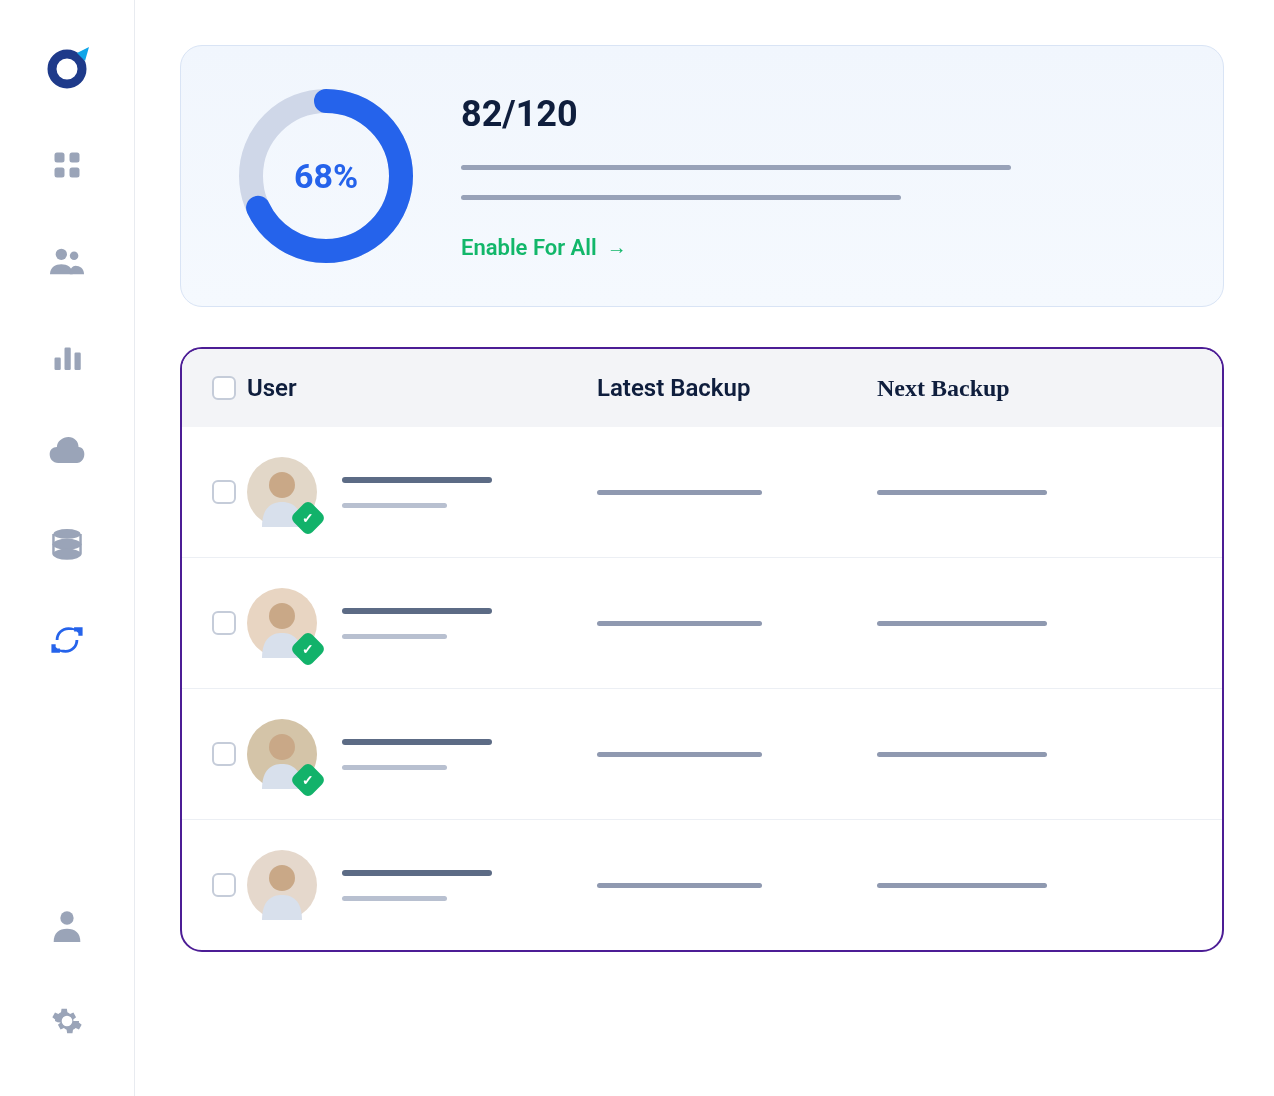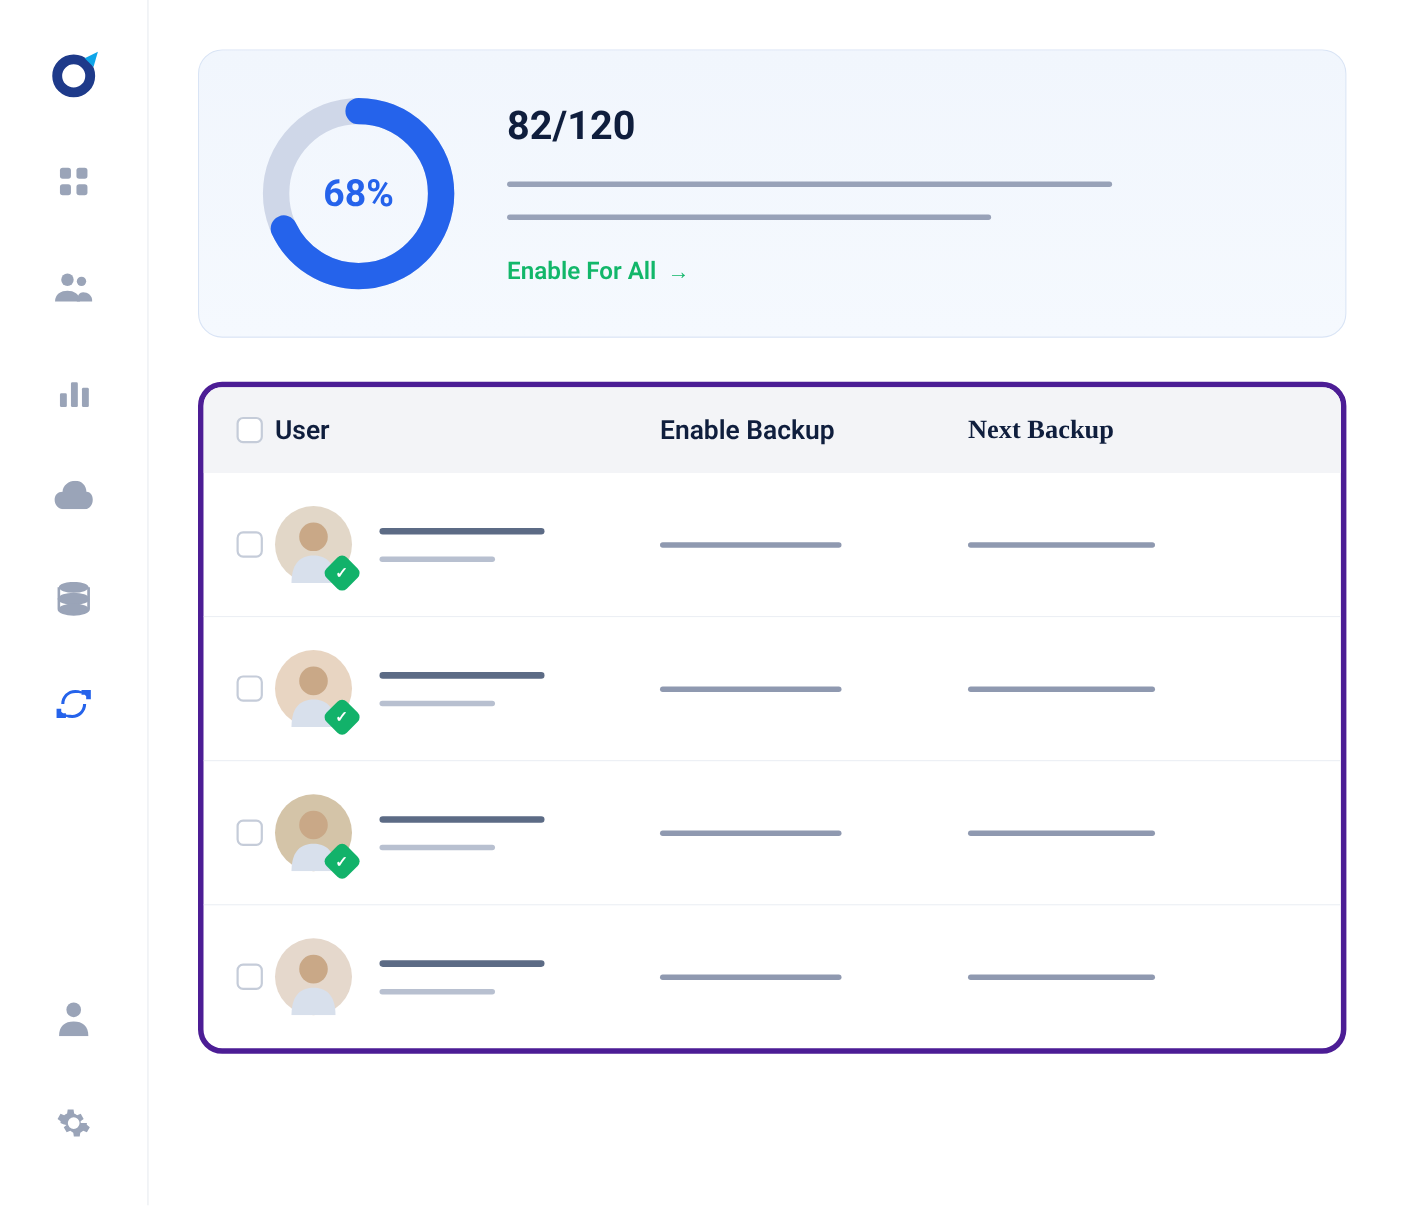--- a/index.html
+++ b/index.html
@@ -72,21 +72,21 @@
   font-size: 22px;
   font-weight: 600;
   display: inline-flex;
   align-items: center;
   gap: 10px;
   cursor: pointer;
 }
 .enable-link .arrow { font-size: 20px; }
 
 .table-card {
-  border: 5px solid #4c1d95;
+  border: 2px solid #4c1d95;
   border-radius: 22px;
   overflow: hidden;
 }
 .table-header {
   background: #f3f4f7;
   padding: 25px 30px;
   display: flex;
   align-items: center;
 }
 .col-check { width: 35px; }
@@ -233,21 +233,21 @@
       </a>
     </div>
   </div>
 
   <div class="table-card">
     <div class="table-header">
       <div class="col-check">
           <div class="checkbox"></div>
         </div>
       <div class="col-user th">User</div>
-      <div class="col-latest th">Enable Backup</div>
+      <div class="col-latest th">Latest Backup</div>
       <div class="col-next th">Next Backup</div>
     </div>
     <div id="table-body">
         <div class="table-row">
           <div class="col-check">
             <div class="checkbox"></div>
           </div>
           <div class="col-user">
             <div class="user-cell">
               <div class="avatar-wrap">

